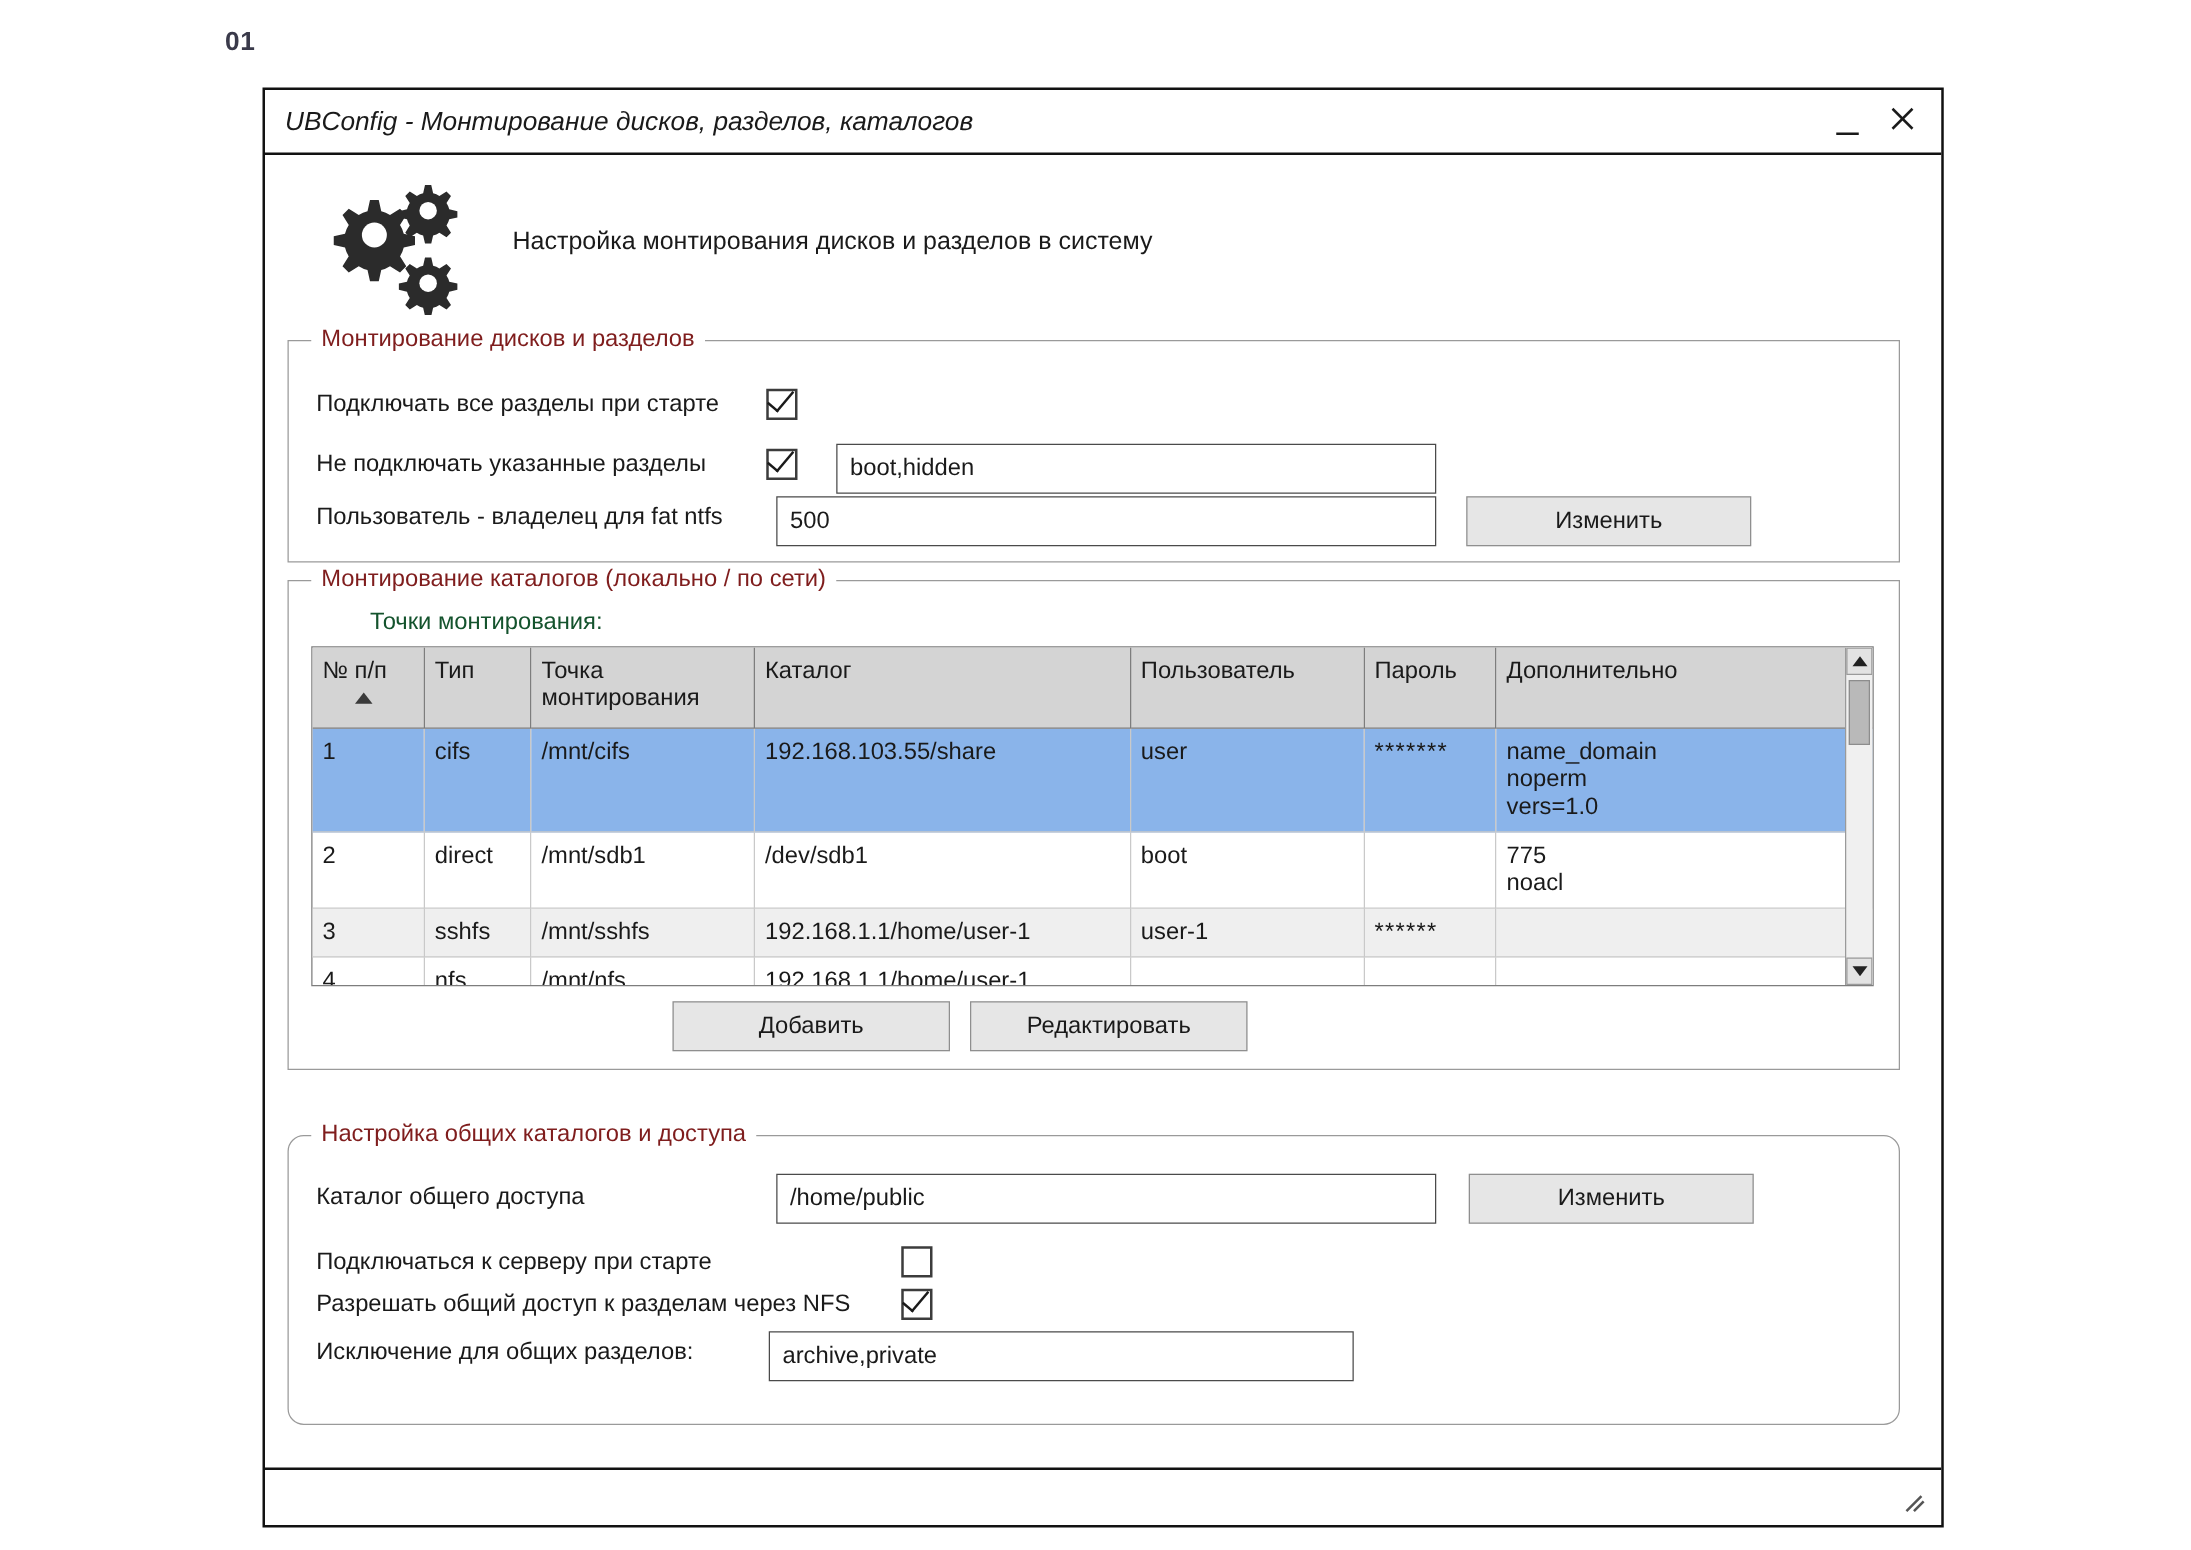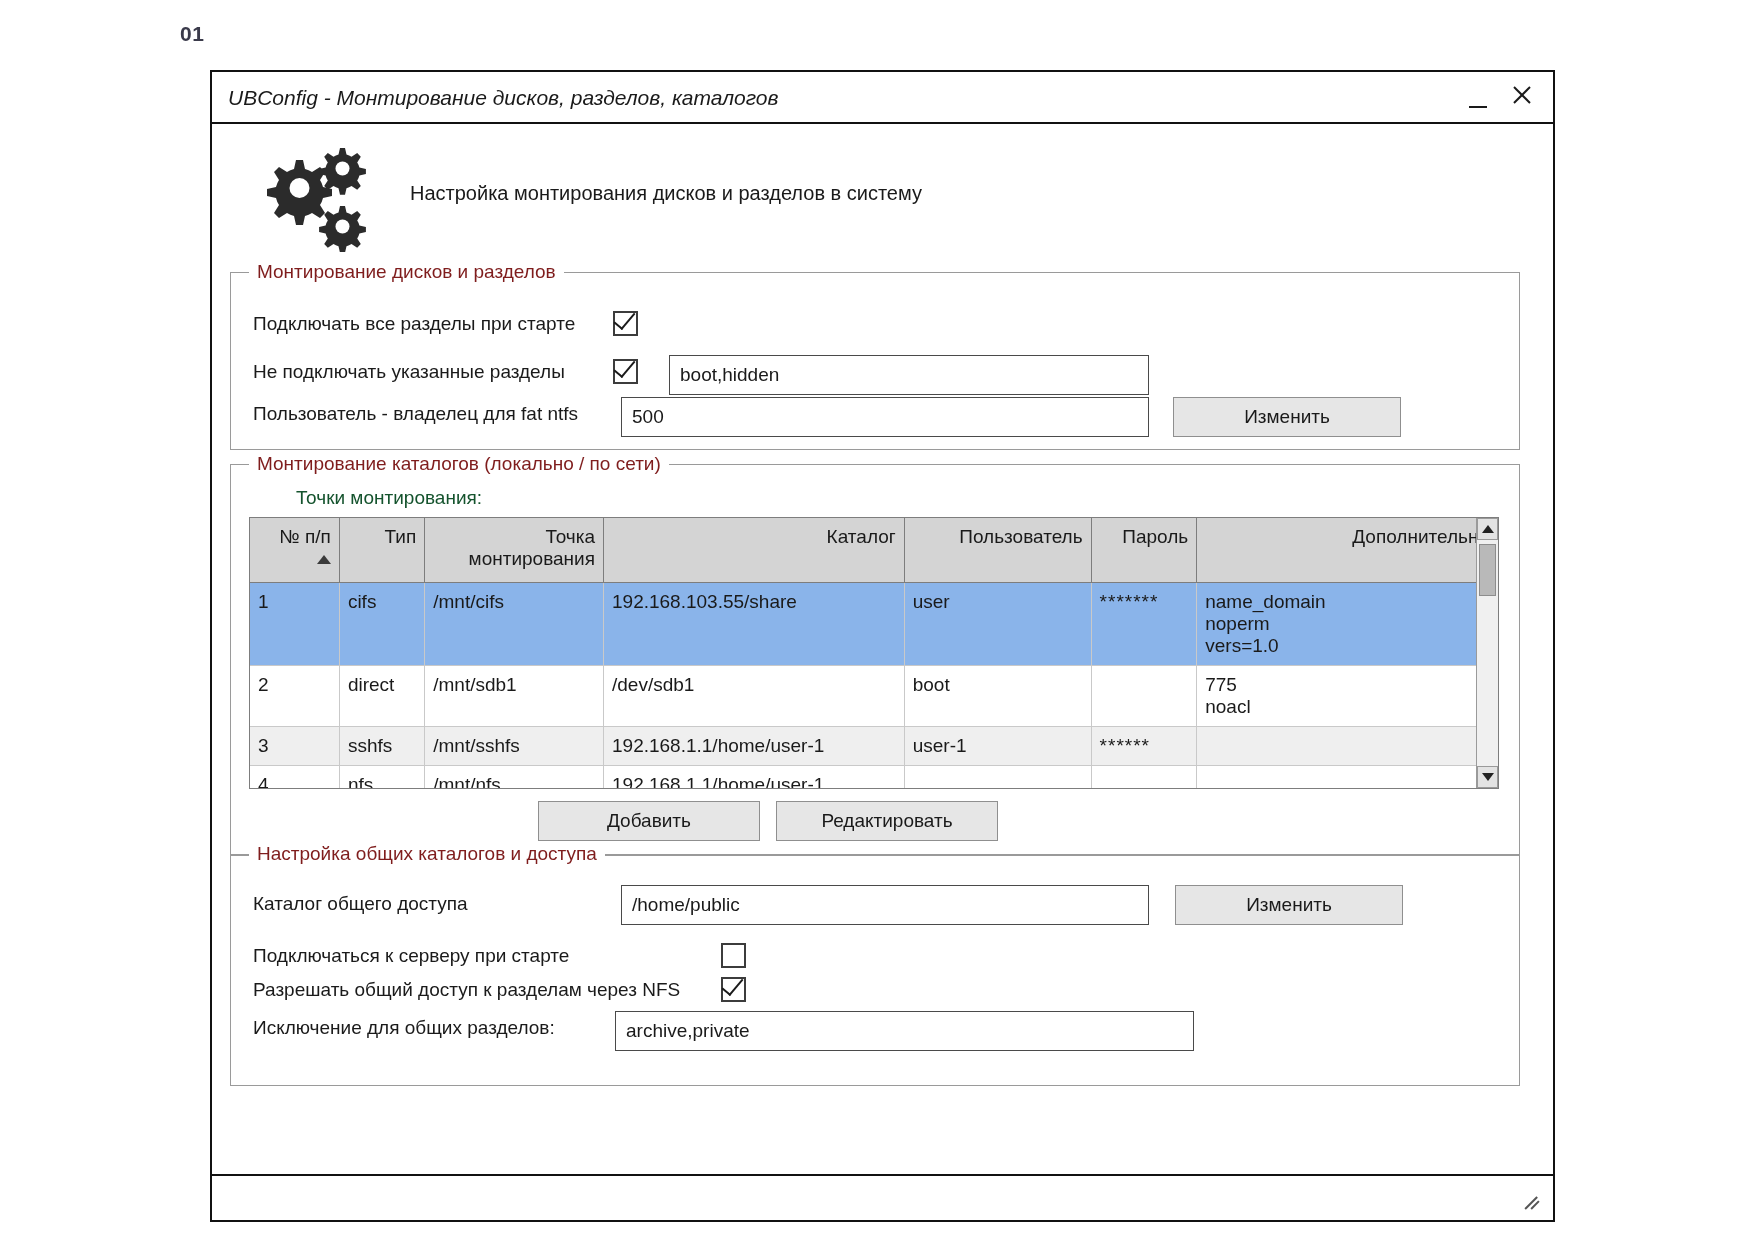--- a/index.html
+++ b/index.html
@@ -109,21 +109,21 @@
     top: -12px;
     left: 18px;
     background: #ffffff;
     padding: 0 8px;
     font-size: 19px;
     color: #7f1d1d;
     white-space: nowrap;
   }
   #group-disks { left: 18px; top: 148px; width: 1290px; height: 178px; }
   #group-catalogs { left: 18px; top: 340px; width: 1290px; height: 392px; }
-  #group-shares { left: 18px; top: 730px; width: 1290px; height: 232px; }
+  #group-shares { left: 18px; top: 784px; width: 1290px; height: 232px; border-radius: 13px; }
 
   .row-label {
     position: absolute;
     font-size: 19px;
     color: #1a1a1a;
     white-space: nowrap;
   }
 
   
   .checkbox {
@@ -199,21 +199,21 @@
     border-collapse: collapse;
     width: 100%;
     table-layout: fixed;
     font-size: 19px;
     color: #1a1a1a;
   }
   table.mounts th {
     background: #d4d4d4;
     border-right: 1px solid #7d7d7d;
     border-bottom: 1px solid #7d7d7d;
-    text-align: right;
+    text-align: left;
     vertical-align: top;
     padding: 8px 8px;
     font-weight: normal;
     height: 48px;
   }
   table.mounts td {
     border-right: 1px solid #c9c9c9;
     border-bottom: 1px solid #c9c9c9;
     padding: 8px 8px;
     vertical-align: top;
@@ -446,21 +446,21 @@
         <div class="textbox" style="left:390px; top:30px; width:528px;">/home/public</div>
         <div class="button" style="left:944px; top:30px; width:228px;">Изменить</div>
 
         <div class="row-label" style="left:22px; top:90px;">Подключаться к серверу при старте</div>
         <div class="checkbox" style="left:490px; top:88px;"></div>
 
         <div class="row-label" style="left:22px; top:124px;">Разрешать общий доступ к разделам через NFS</div>
         <div class="checkbox checked" style="left:490px; top:122px;"></div>
 
         <div class="row-label" style="left:22px; top:162px;">Исключение для общих разделов:</div>
-        <div class="textbox" style="left:384px; top:156px; width:579px;">archive,private</div>
+        <div class="textbox" style="left:384px; top:156px; width:468px;">archive,private</div>
       </div>
 
       <div class="statusbar">
         <div class="resize-grip">
           <span style="left:2px; top:16px; width:17px; transform:rotate(-45deg);"></span>
           <span style="left:8px; top:16px; width:11px; transform:rotate(-45deg);"></span>
         </div>
       </div>
 
     </div>

